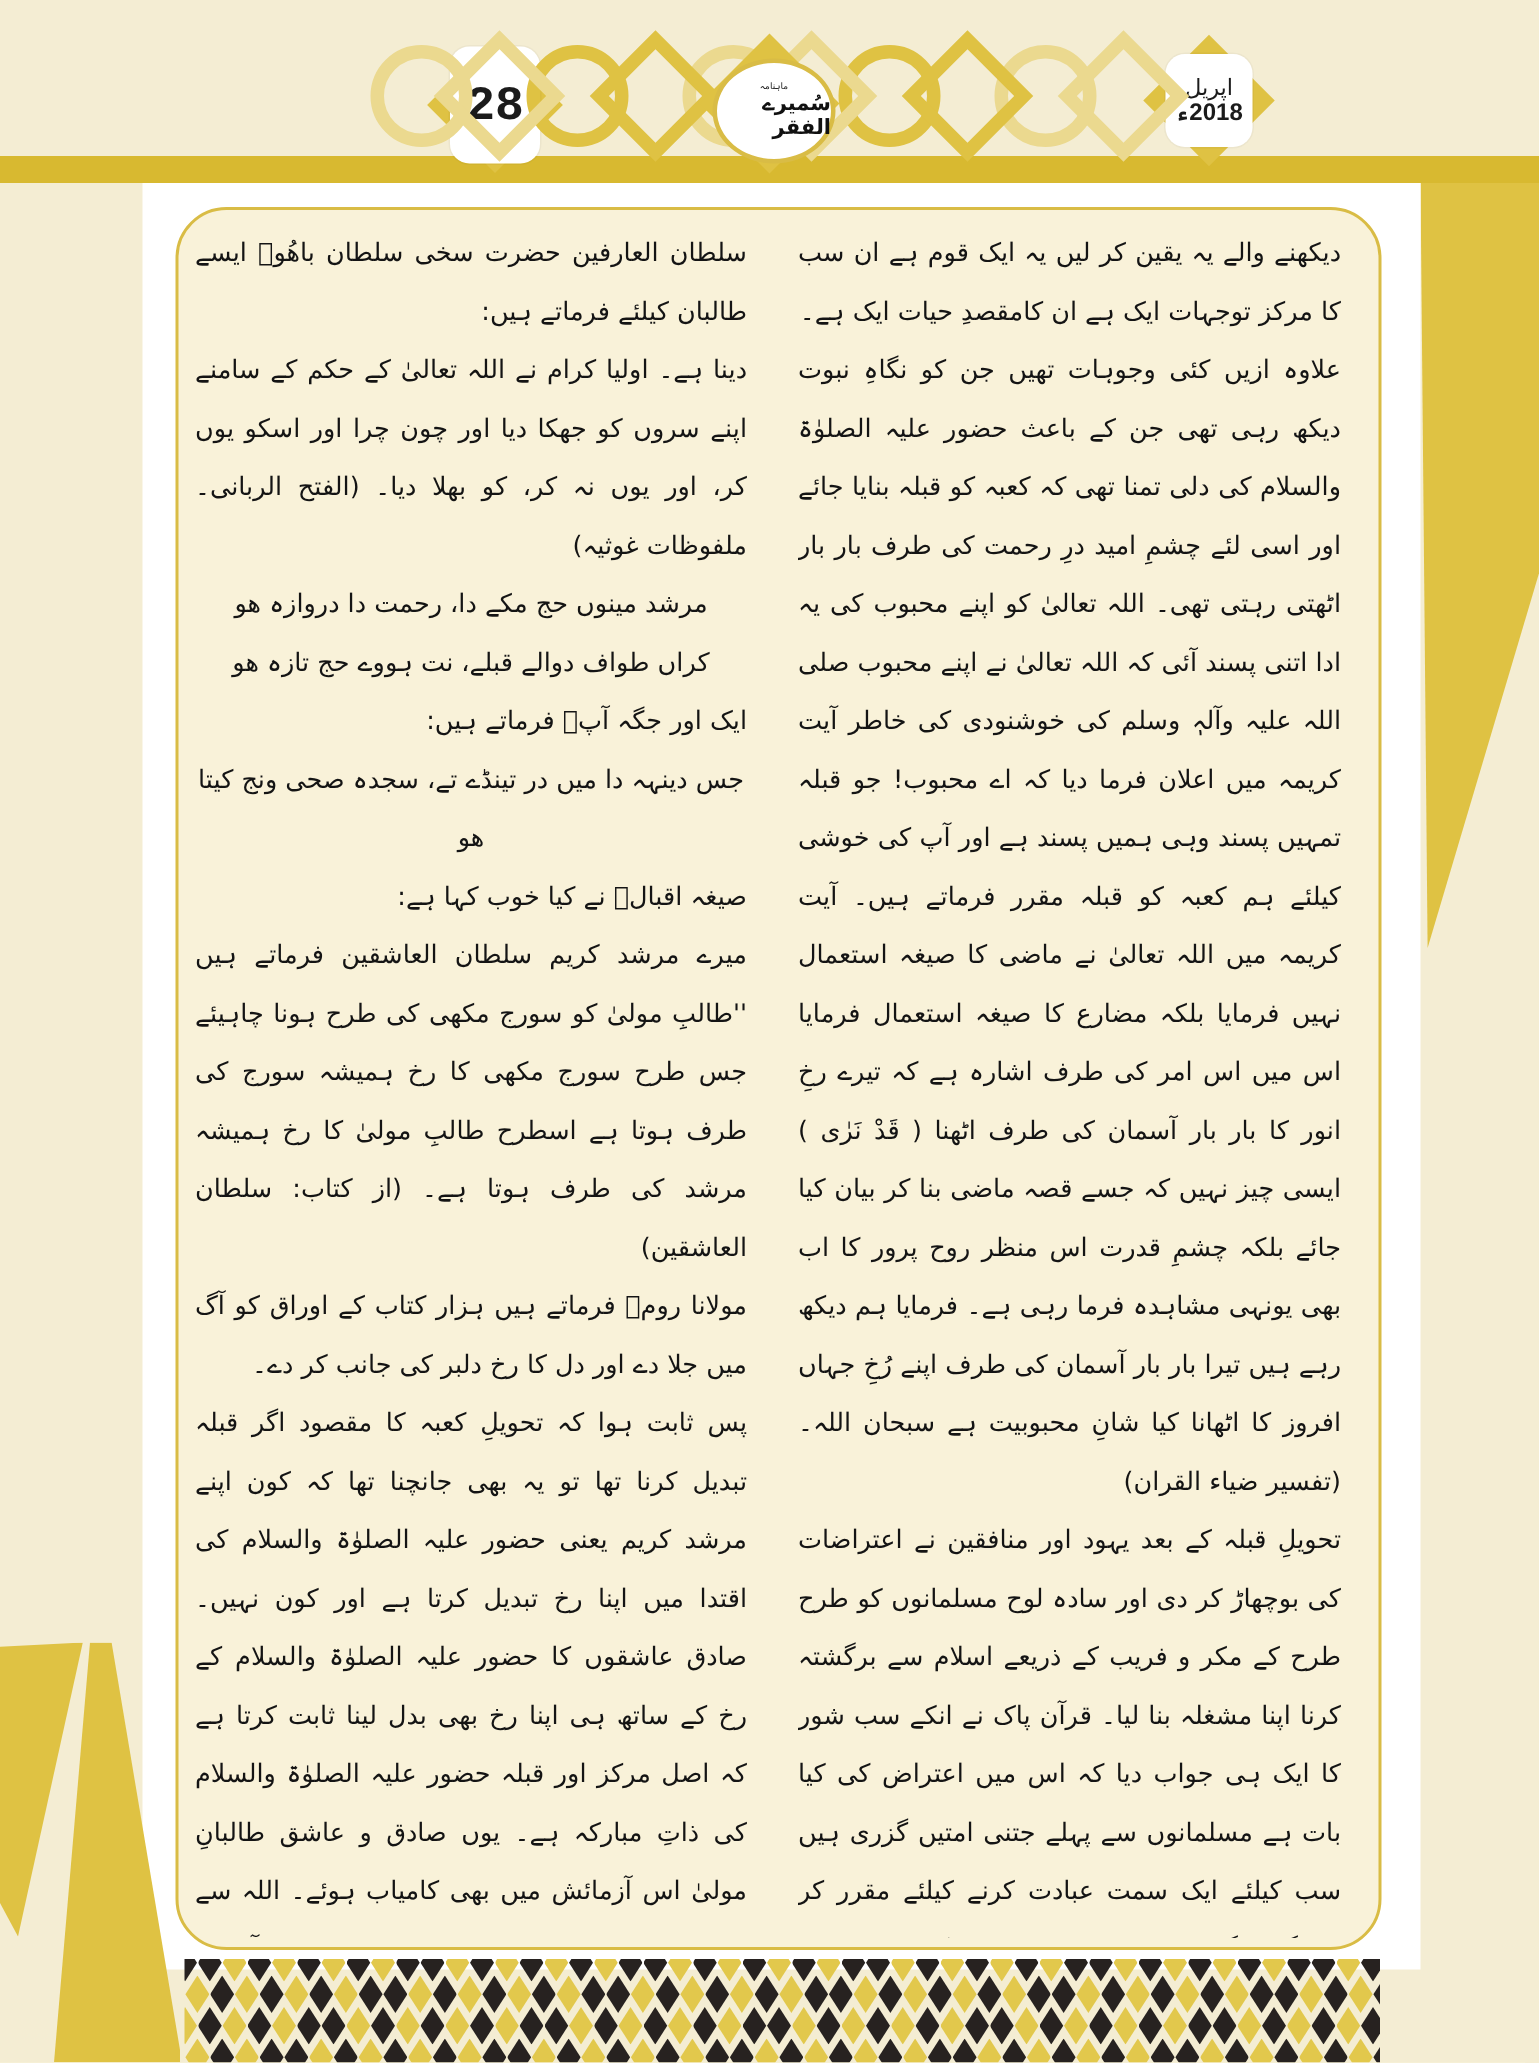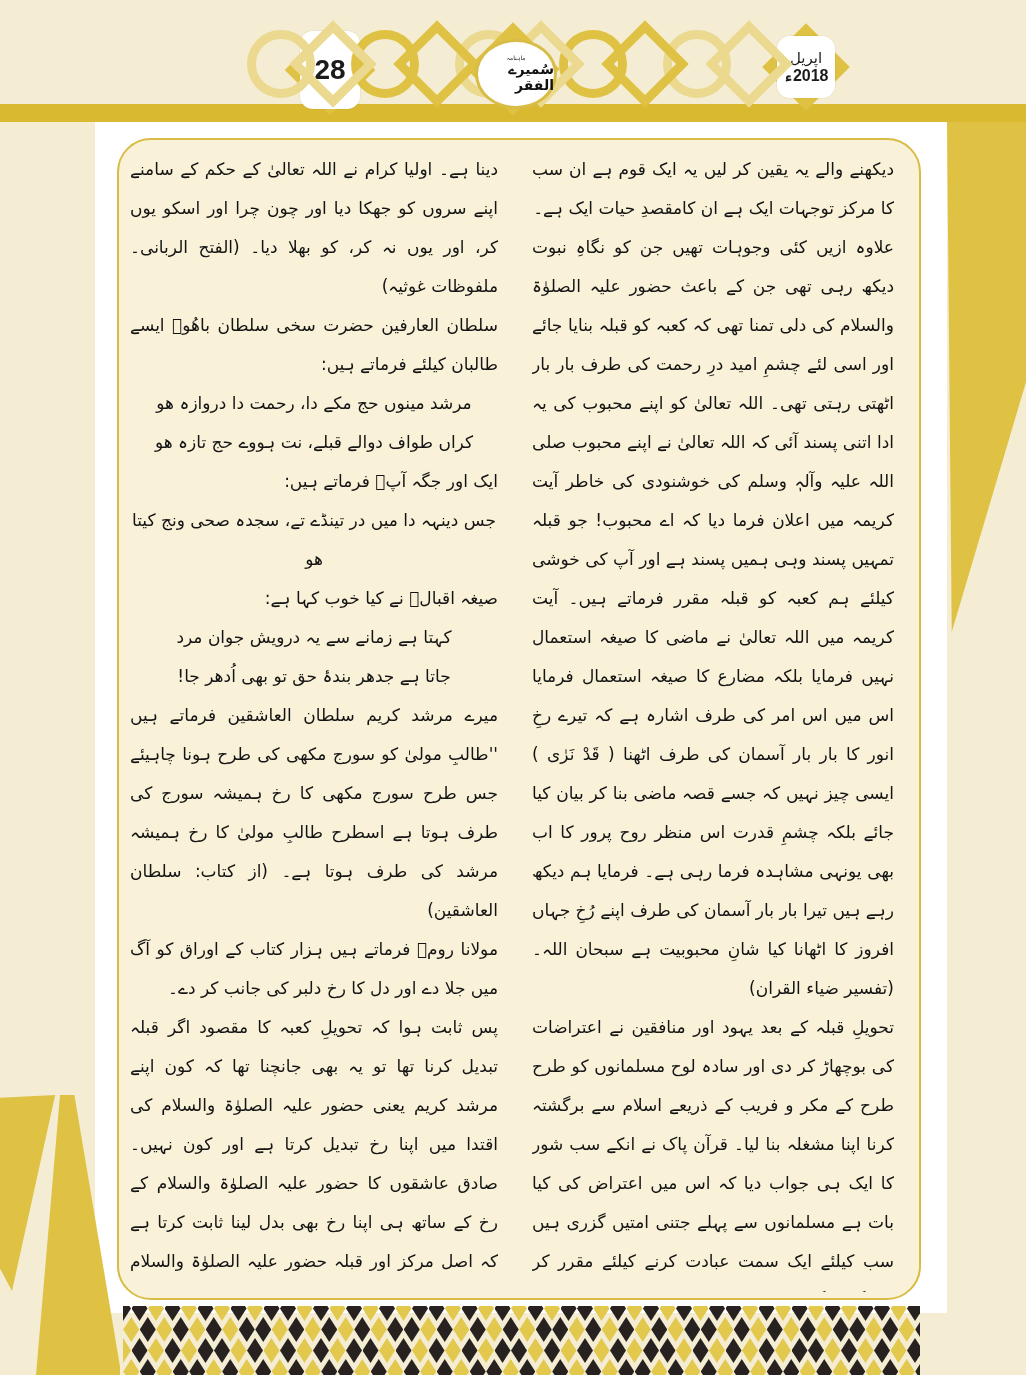--- a/index.html
+++ b/index.html
@@ -7,21 +7,21 @@
     width:1026px;height:1375px;position:relative;overflow:hidden;
     background:#F4EDD3;
     font-family:"DejaVu Sans",sans-serif;
   }
   .abs{position:absolute;}
   
   .header-band{left:0;top:104px;width:1026px;height:18px;background:#D8B930;}
   .badge-diamond{width:64px;height:64px;transform:rotate(45deg);background:#DFC243;}
   .badge-card{background:#FFFFFF;border-radius:13px;display:flex;flex-direction:column;
     align-items:center;justify-content:center;box-shadow:0 0 0 1px rgba(0,0,0,0.03);}
-  .pagenum{font-family:Liberation Sans, sans-serif;font-weight:bold;font-size:28px;color:#1B1B1B;}
+  .pagenum{font-family:Liberation Mono, monospace;font-weight:bold;font-size:32px;color:#1B1B1B;}
   .date-month{font-size:15px;color:#1B1B1B;line-height:18px;}
   .date-year{font-family:"Liberation Sans",sans-serif;font-weight:bold;font-size:16px;color:#1B1B1B;line-height:18px;}
   #chain{left:278px;top:26px;width:470px;height:76px;display:flex;align-items:center;
     justify-content:center;z-index:1;}
   .chain-diamond{flex:0 0 auto;width:44px;height:44px;transform:rotate(45deg);background:transparent;}
   .chain-ring{flex:0 0 auto;width:50px;height:50px;border-radius:50%;background:transparent;}
   .medallion{left:475px;top:39px;width:76px;height:64px;border-radius:50%;
     background:#FFFFFF;border:3px solid #D9BC45;z-index:3;
     display:flex;flex-direction:column;align-items:center;justify-content:center;}
   .medallion .pre{font-size:6px;color:#222;line-height:6px;}
@@ -297,23 +297,22 @@
     <div class="bd" style="left: 775.75px; top: 53px; background: rgb(226, 200, 76);"></div>
     <div class="bd" style="left: 792.25px; top: 53px; background: rgb(39, 34, 32);"></div>
   </div>
 
 <div class="col" id="col-right">
     <div class="para">دیکھنے والے یہ یقین کر لیں یہ ایک قوم ہے ان سب کا مرکز توجہات ایک ہے ان کامقصدِ حیات ایک ہے۔</div>
     <div class="para">علاوہ ازیں کئی وجوہات تھیں جن کو نگاہِ نبوت دیکھ رہی تھی جن کے باعث حضور علیہ الصلوٰۃ والسلام کی دلی تمنا تھی کہ کعبہ کو قبلہ بنایا جائے اور اسی لئے چشمِ امید درِ رحمت کی طرف بار بار اٹھتی رہتی تھی۔ اللہ تعالیٰ کو اپنے محبوب کی یہ ادا اتنی پسند آئی کہ اللہ تعالیٰ نے اپنے محبوب صلی اللہ علیہ وآلہٖ وسلم کی خوشنودی کی خاطر آیت کریمہ میں اعلان فرما دیا کہ اے محبوب! جو قبلہ تمہیں پسند وہی ہمیں پسند ہے اور آپ کی خوشی کیلئے ہم کعبہ کو قبلہ مقرر فرماتے ہیں۔ آیت کریمہ میں اللہ تعالیٰ نے ماضی کا صیغہ استعمال نہیں فرمایا بلکہ مضارع کا صیغہ استعمال فرمایا اس میں اس امر کی طرف اشارہ ہے کہ تیرے رخِ انور کا بار بار آسمان کی طرف اٹھنا ( قَدْ نَرٰی ) ایسی چیز نہیں کہ جسے قصہ ماضی بنا کر بیان کیا جائے بلکہ چشمِ قدرت اس منظر روح پرور کا اب بھی یونہی مشاہدہ فرما رہی ہے۔ فرمایا ہم دیکھ رہے ہیں تیرا بار بار آسمان کی طرف اپنے رُخِ جہاں افروز کا اٹھانا کیا شانِ محبوبیت ہے سبحان اللہ۔ (تفسیر ضیاء القران)</div>
     <div class="para">تحویلِ قبلہ کے بعد یہود اور منافقین نے اعتراضات کی بوچھاڑ کر دی اور سادہ لوح مسلمانوں کو طرح طرح کے مکر و فریب کے ذریعے اسلام سے برگشتہ کرنا اپنا مشغلہ بنا لیا۔ قرآن پاک نے انکے سب شور کا ایک ہی جواب دیا کہ اس میں اعتراض کی کیا بات ہے مسلمانوں سے پہلے جتنی امتیں گزری ہیں سب کیلئے ایک سمت عبادت کرنے کیلئے مقرر کر دی گئی اگر پیغمبر اسلام نے اپنے ربّ کے حکم کے مطابق کعبہ کو اپنی امت کیلئے قبلہ مقرر فرما دیا تو اس میں کیا انوکھی بات ہے کہ تم یوں سیخ پا ہو گئے بلکہ تمہاری اپنی کتابوں میں اسکی گواہی موجود ہے۔ صحابہ کرامؓ نے اتباعِ رسول کا حق ادا کر دیا حضور تو کعبہ کا بھی کعبہ ہیں۔ حضرت بلالؓ کعبہ کی چھت پر کھڑے ہو کر اذان دینے لگے تو پوچھا رخ کدھر کروں تو حضور نے فرمایا کہ ہمارے چہرے کی طرف۔ (ضیاء القران)</div>
   </div>
 <div class="col" id="col-left">
+    <div class="para">سلطان العارفین حضرت سخی سلطان باھُوؒ ایسے طالبان کیلئے فرماتے ہیں:</div>
     <div class="para">دینا ہے۔ اولیا کرام نے اللہ تعالیٰ کے حکم کے سامنے اپنے سروں کو جھکا دیا اور چون چرا اور اسکو یوں کر، اور یوں نہ کر، کو بھلا دیا۔ (الفتح الربانی۔ملفوظات غوثیہ)</div>
-    <div class="para">سلطان العارفین حضرت سخی سلطان باھُوؒ ایسے طالبان کیلئے فرماتے ہیں:</div>
     <div class="verse"><span>مرشد مینوں حج مکے دا، رحمت دا دروازہ ھو</span><br><span>کراں طواف دوالے قبلے، نت ہووے حج تازہ ھو</span></div>
     <div class="para">ایک اور جگہ آپؒ فرماتے ہیں:</div>
     <div class="verse"><span>جس دینہہ دا میں در تینڈے تے، سجدہ صحی ونج کیتا ھو</span><br></div>
     <div class="para">صیغہ اقبالؒ نے کیا خوب کہا ہے:</div>
-    <div class="verse"><span>کہتا ہے زمانے سے یہ درویش جوان مرد</span><br><span>جاتا ہے جدھر بندۂ حق تو بھی اُدھر جا!</span></div>
     <div class="para">میرے مرشد کریم سلطان العاشقین فرماتے ہیں ''طالبِ مولیٰ کو سورج مکھی کی طرح ہونا چاہیئے جس طرح سورج مکھی کا رخ ہمیشہ سورج کی طرف ہوتا ہے اسطرح طالبِ مولیٰ کا رخ ہمیشہ مرشد کی طرف ہوتا ہے۔ (از کتاب: سلطان العاشقین)</div>
     <div class="para">مولانا رومؒ فرماتے ہیں ہزار کتاب کے اوراق کو آگ میں جلا دے اور دل کا رخ دلبر کی جانب کر دے۔</div>
     <div class="para">پس ثابت ہوا کہ تحویلِ کعبہ کا مقصود اگر قبلہ تبدیل کرنا تھا تو یہ بھی جانچنا تھا کہ کون اپنے مرشد کریم یعنی حضور علیہ الصلوٰۃ والسلام کی اقتدا میں اپنا رخ تبدیل کرتا ہے اور کون نہیں۔ صادق عاشقوں کا حضور علیہ الصلوٰۃ والسلام کے رخ کے ساتھ ہی اپنا رخ بھی بدل لینا ثابت کرتا ہے کہ اصل مرکز اور قبلہ حضور علیہ الصلوٰۃ والسلام کی ذاتِ مبارکہ ہے۔ یوں صادق و عاشق طالبانِ مولیٰ اس آزمائش میں بھی کامیاب ہوئے۔ اللہ سے دعا ہے کہ ہمیں بھی ایسا عاشقِ رسول بنائے۔آمین</div>
   </div>
 
 </body></html>

